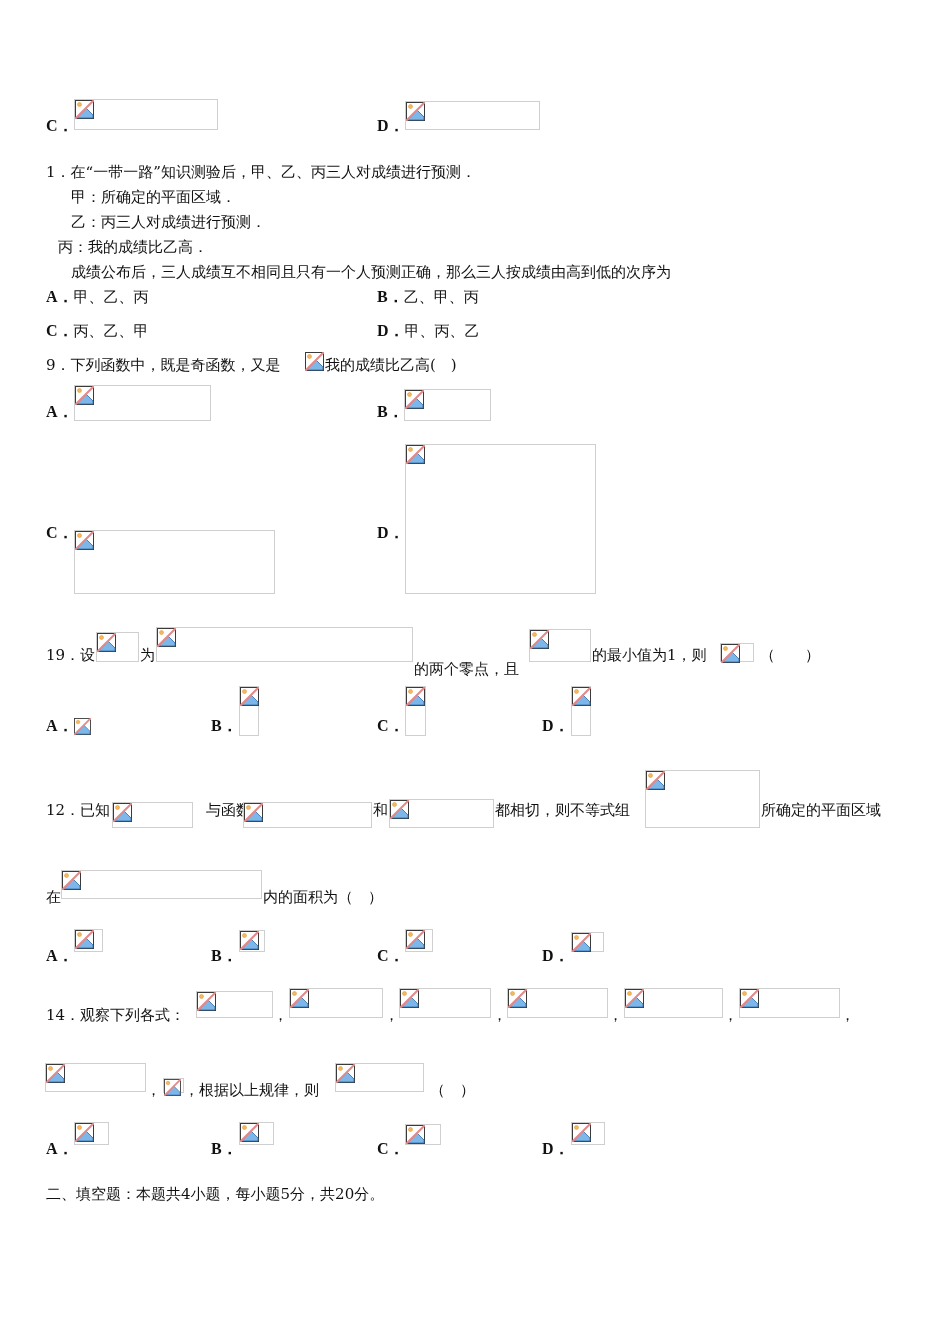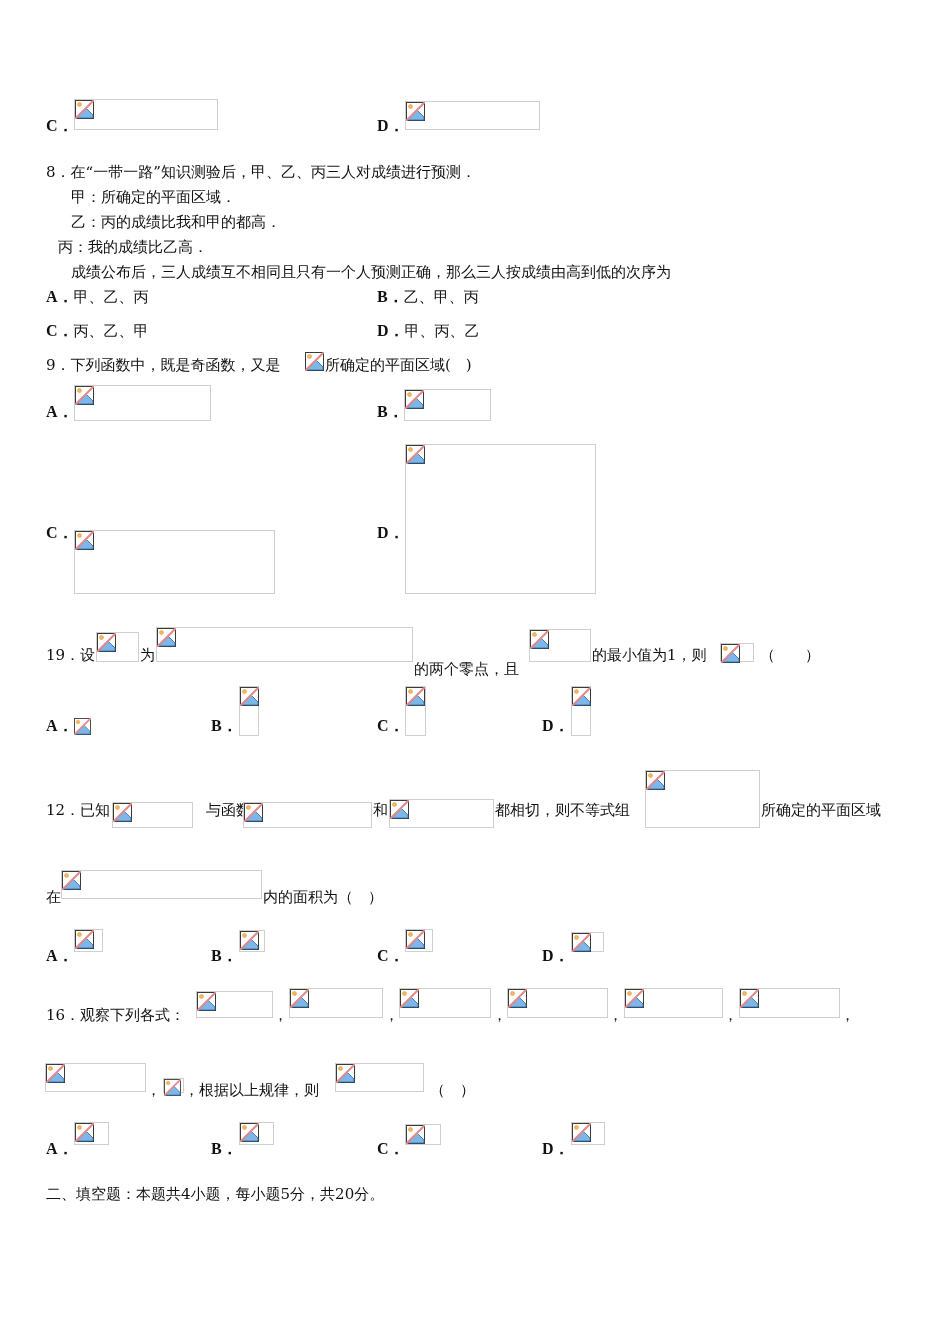--- a/index.html
+++ b/index.html
@@ -32,23 +32,23 @@
       <use href="#broken-img"></use>
     </svg>
   </div>
 <div class="abs txt opt-letter" style="left:377px;top:116px">D．</div>
 <div class="img" style="left:405px;top:101px;width:135px;height:29px">
     <svg class="ico">
       <use href="#broken-img"></use>
     </svg>
   </div>
 
-<div class="abs txt" style="left:46px;top:162px">8．在“一带一路”知识测验后，甲、乙、丙三人对成绩进行预测．</div>
+<div class="abs txt" style="left:46px;top:162px">1．在“一带一路”知识测验后，甲、乙、丙三人对成绩进行预测．</div>
 <div class="abs txt" style="left:71px;top:187px">甲：所确定的平面区域．</div>
-<div class="abs txt" style="left:71px;top:212px">乙：丙的成绩比我和甲的都高．</div>
+<div class="abs txt" style="left:71px;top:212px">乙：丙三人对成绩进行预测．</div>
 <div class="abs txt" style="left:58px;top:237px">丙：我的成绩比乙高．</div>
 <div class="abs txt" style="left:71px;top:262px">成绩公布后，三人成绩互不相同且只有一个人预测正确，那么三人按成绩由高到低的次序为</div>
 
 <div class="abs txt" style="left:46px;top:287px">
   <span class="opt-letter">A．</span><span>甲、乙、丙</span>
 </div>
 <div class="abs txt" style="left:377px;top:287px">
   <span class="opt-letter">B．</span><span>乙、甲、丙</span>
 </div>
 <div class="abs txt" style="left:46px;top:321px">
@@ -57,21 +57,21 @@
 <div class="abs txt" style="left:377px;top:321px">
   <span class="opt-letter">D．</span><span>甲、丙、乙</span>
 </div>
 
 <div class="abs txt" style="left:46px;top:355px">9．下列函数中，既是奇函数，又是</div>
 <div class="img" style="left:305px;top:352px;width:20px;height:20px;border:none">
     <svg class="ico">
       <use href="#broken-img"></use>
     </svg>
   </div>
-<div class="abs txt" style="left:325px;top:355px">所确定的平面区域(　)</div>
+<div class="abs txt" style="left:325px;top:355px">我的成绩比乙高(　)</div>
 
 <div class="abs txt opt-letter" style="left:46px;top:402px">A．</div>
 <div class="img" style="left:74px;top:385px;width:137px;height:36px">
     <svg class="ico">
       <use href="#broken-img"></use>
     </svg>
   </div>
 <div class="abs txt opt-letter" style="left:377px;top:402px">B．</div>
 <div class="img" style="left:404px;top:389px;width:87px;height:32px">
     <svg class="ico">
@@ -195,21 +195,21 @@
       <use href="#broken-img"></use>
     </svg>
   </div>
 <div class="abs txt opt-letter" style="left:542px;top:946px">D．</div>
 <div class="img" style="left:571px;top:932px;width:33px;height:20px">
     <svg class="ico">
       <use href="#broken-img"></use>
     </svg>
   </div>
 
-<div class="abs txt" style="left:46px;top:1005px">16．观察下列各式：</div>
+<div class="abs txt" style="left:46px;top:1005px">14．观察下列各式：</div>
 <div class="img" style="left:196px;top:991px;width:77px;height:27px">
     <svg class="ico">
       <use href="#broken-img"></use>
     </svg>
   </div>
 <div class="abs txt" style="left:273px;top:1005px">，</div>
 <div class="img" style="left:289px;top:988px;width:94px;height:30px">
     <svg class="ico">
       <use href="#broken-img"></use>
     </svg>

